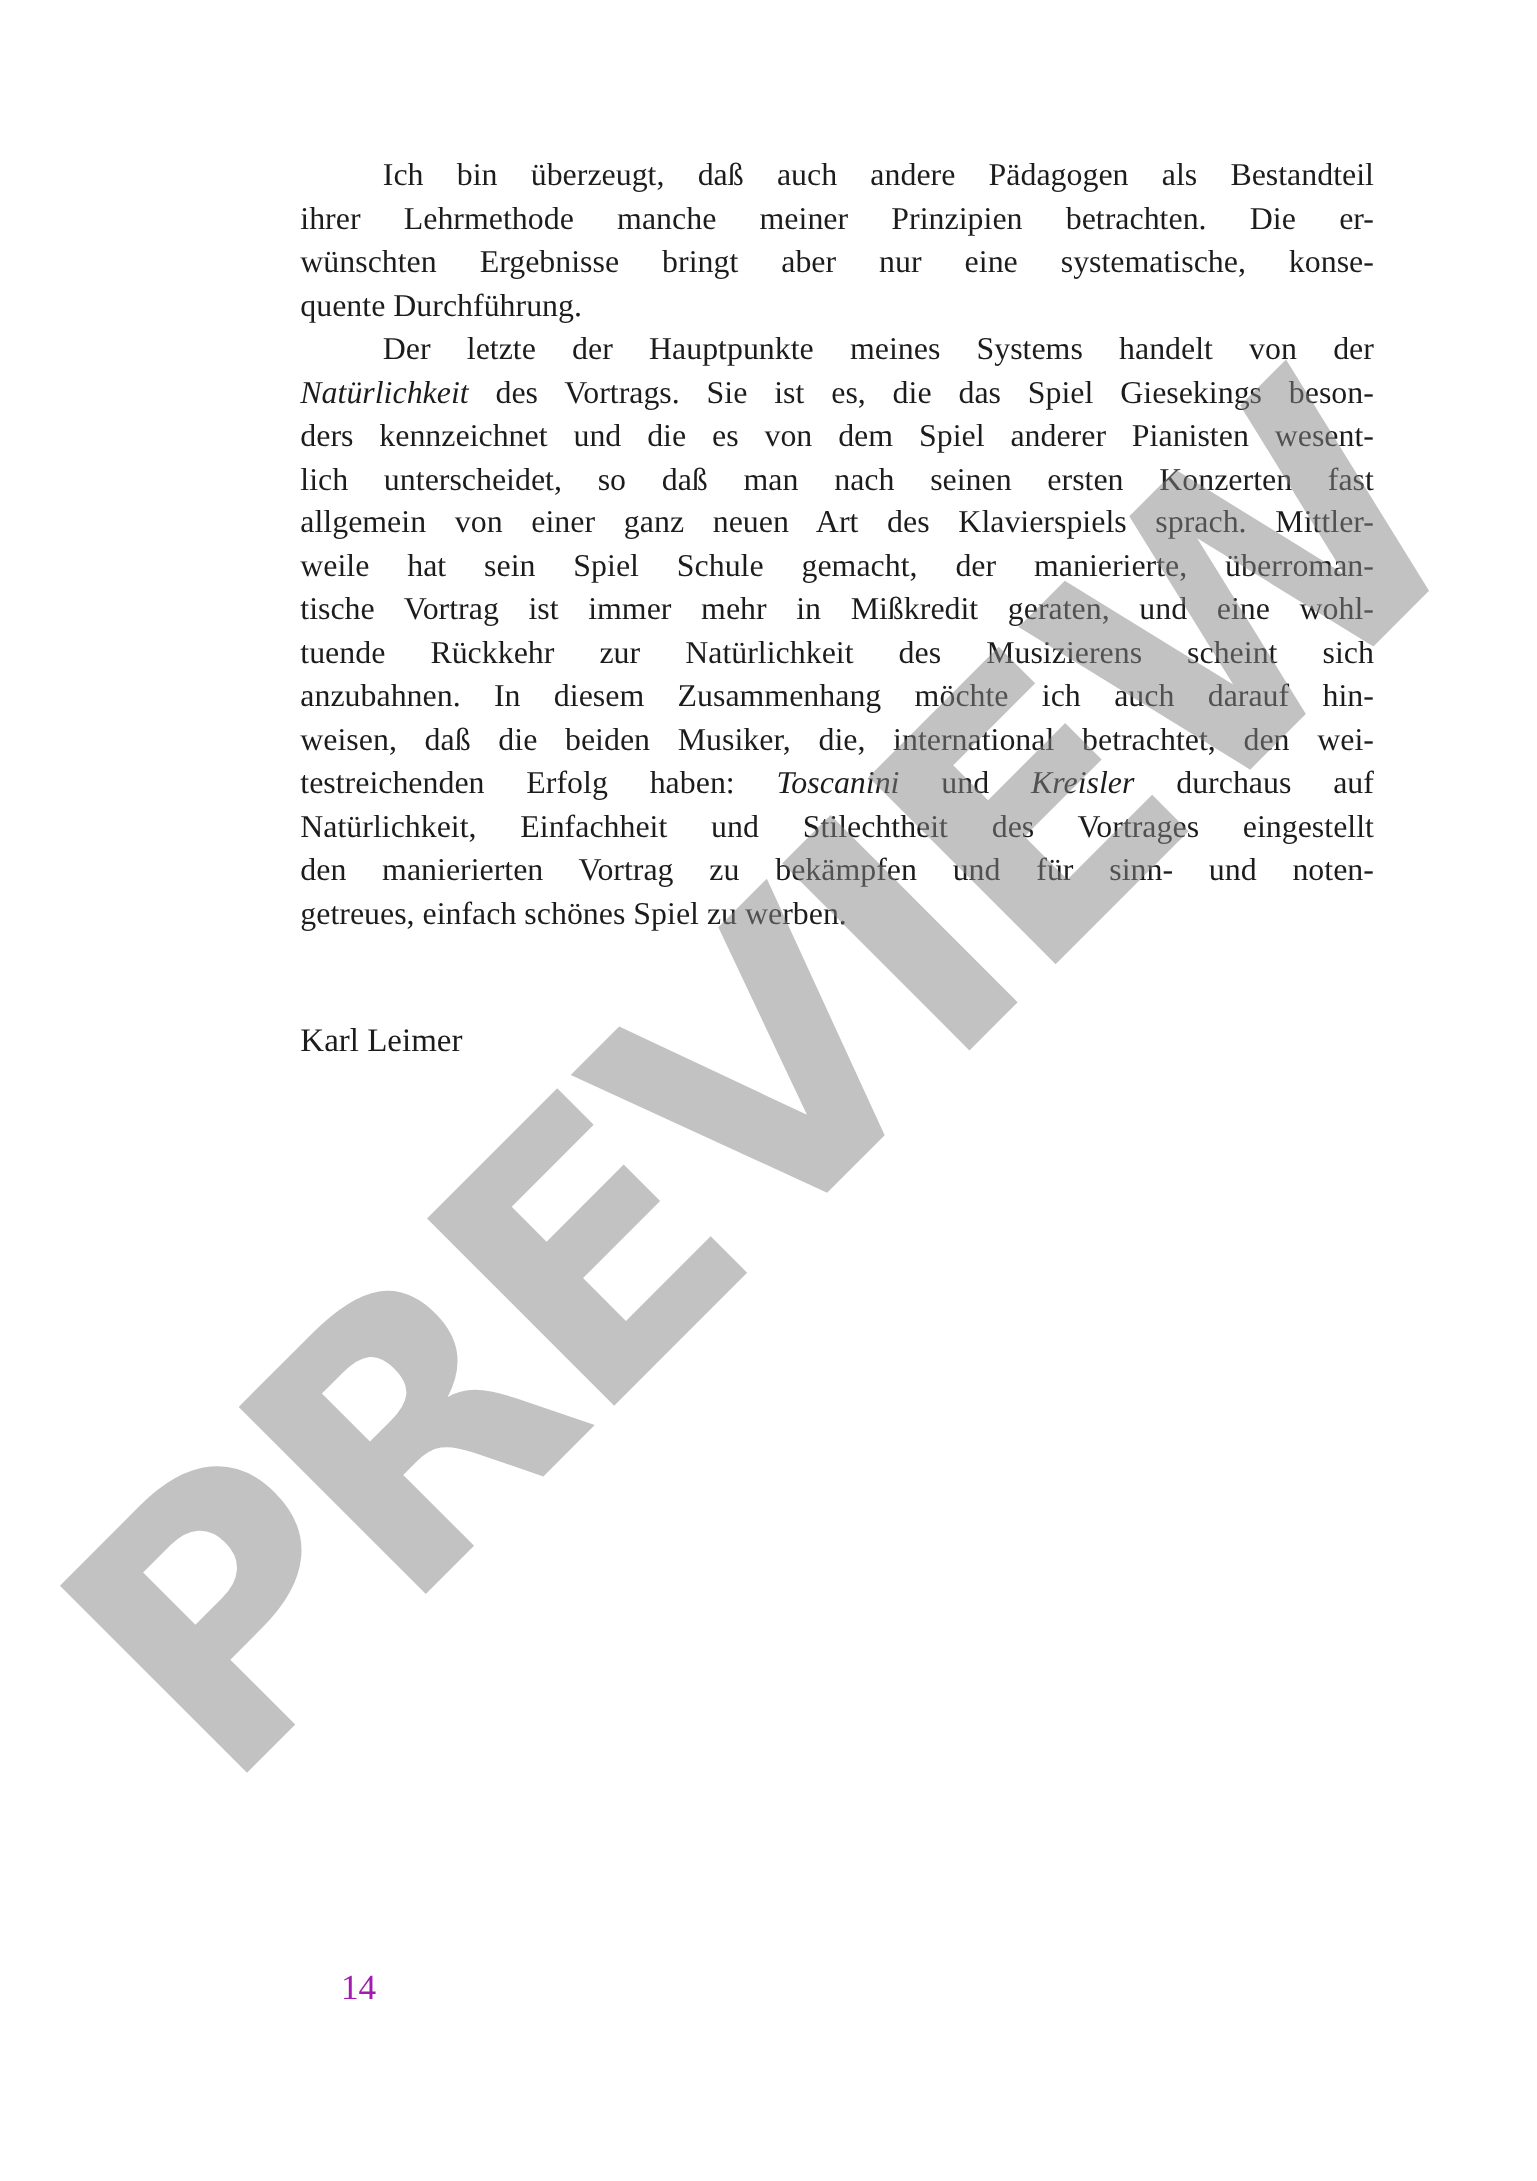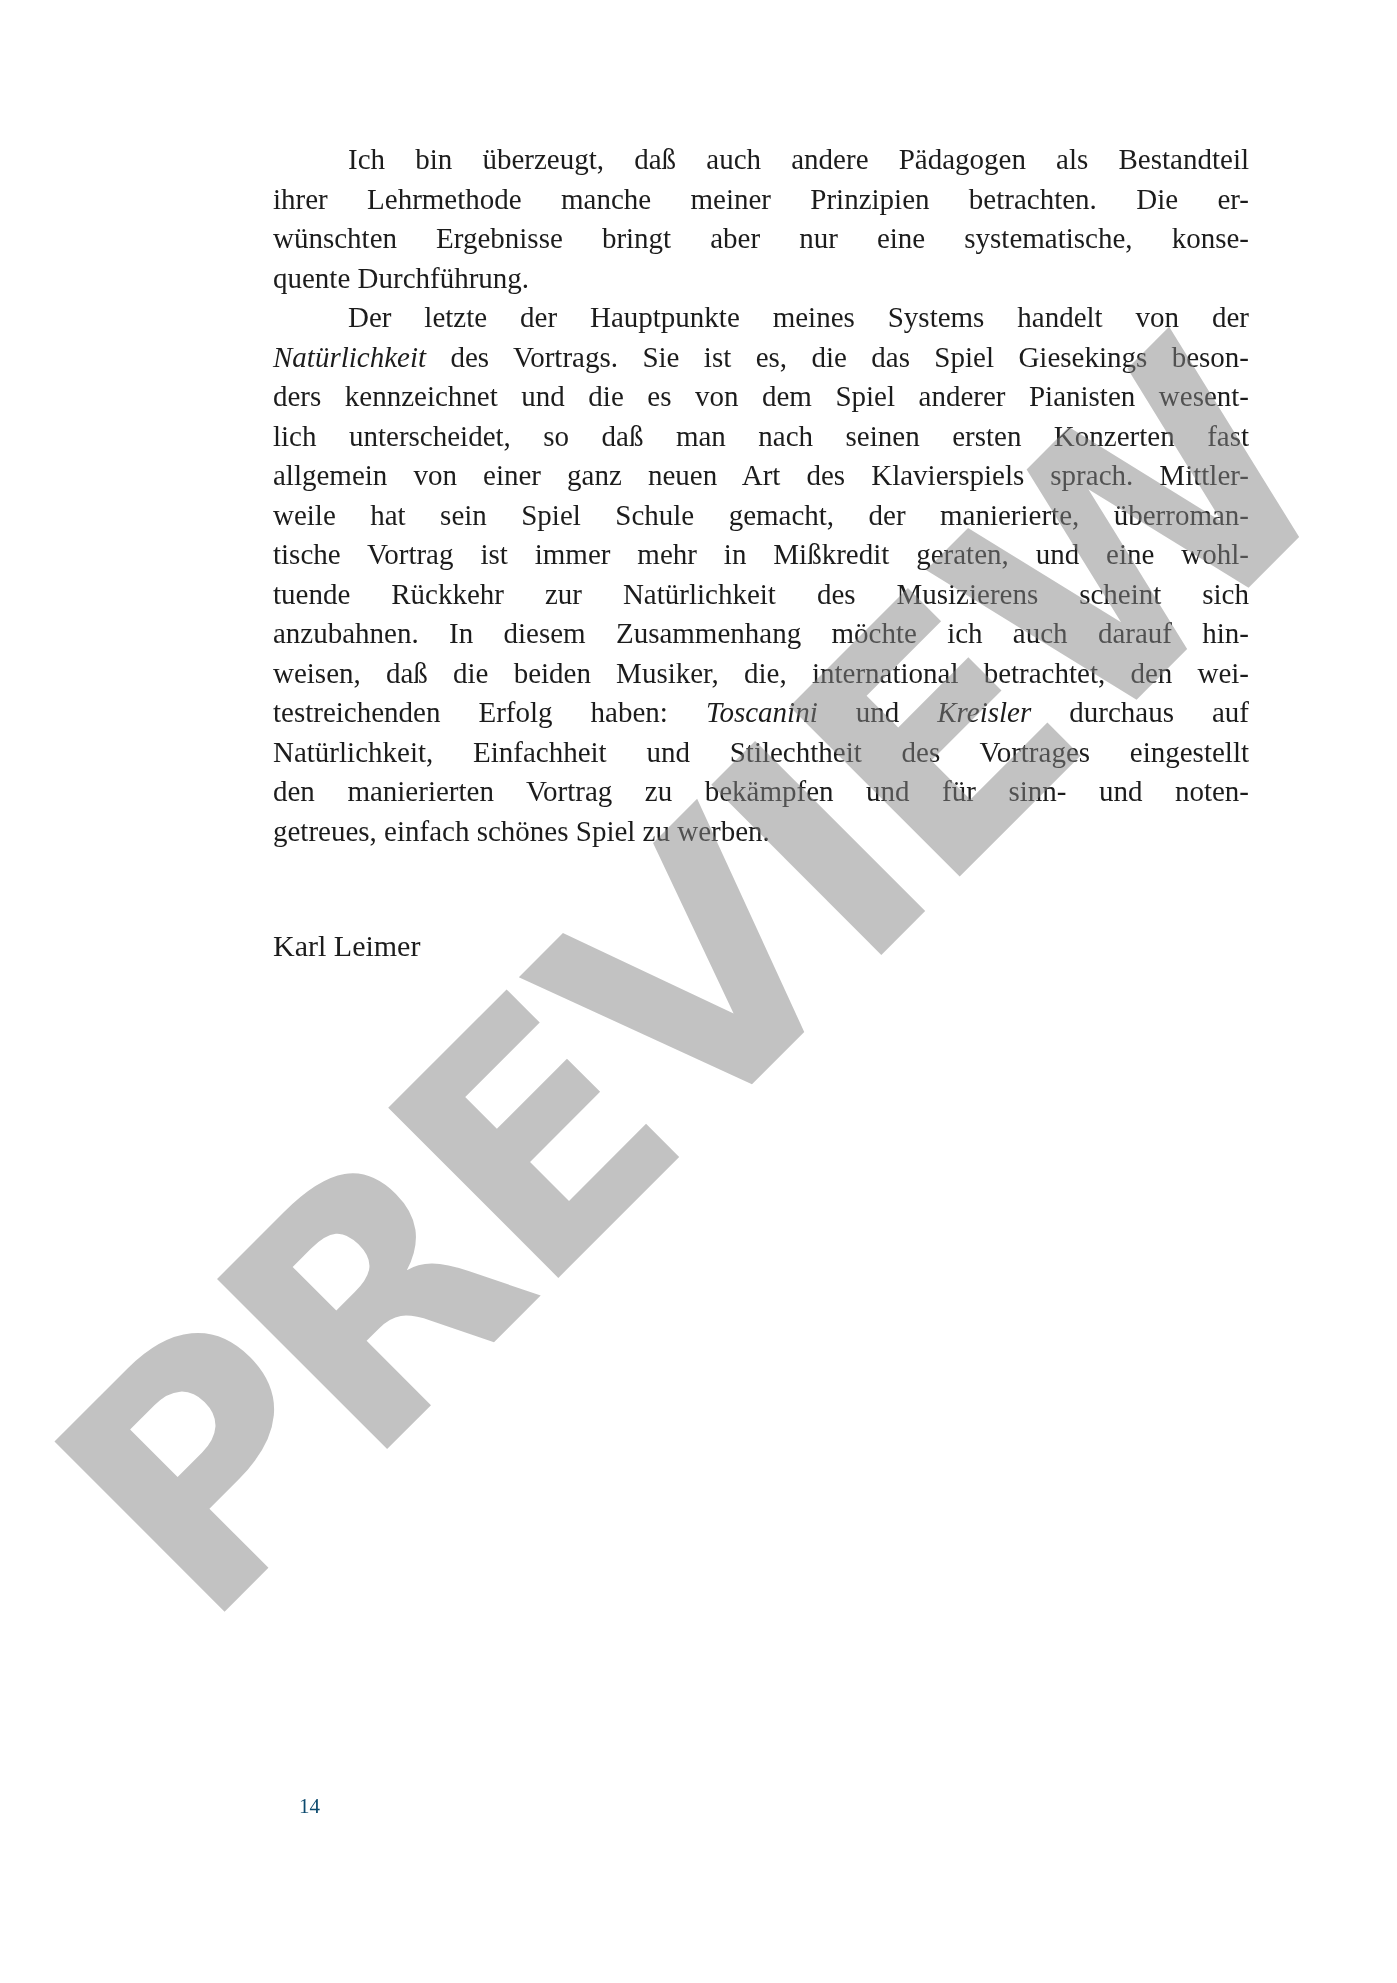--- a/index.html
+++ b/index.html
@@ -47,25 +47,25 @@
     position: absolute;
     left: 273px;
     top: 926px;
     width: 976px;
     font-size: 30px;
     line-height: 40px;
     color: #1c1c1c;
   }
   .page-number {
     position: absolute;
-    left: 299px;
+    left: 310px;
     top: 1786px;
-    font-size: 21px;
+    font-size: 32px;
     line-height: 40px;
-    color: #0c4a6e;
+    color: #a21caf;
   }
   .watermark {
     position: absolute;
     left: 690px;
     top: 985px;
     transform: translate(-50%, -50%) rotate(-45deg);
     transform-origin: center center;
     font-family: "DejaVu Sans", sans-serif;
     font-weight: bold;
     font-size: 330px;

